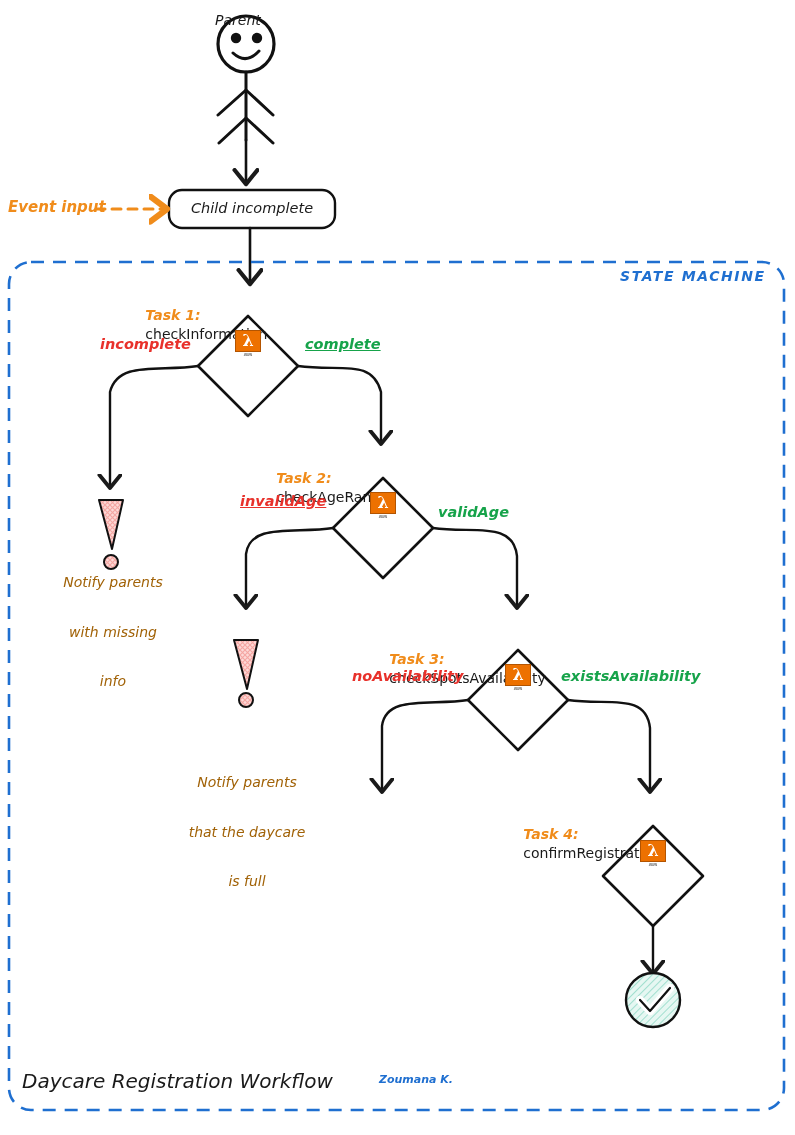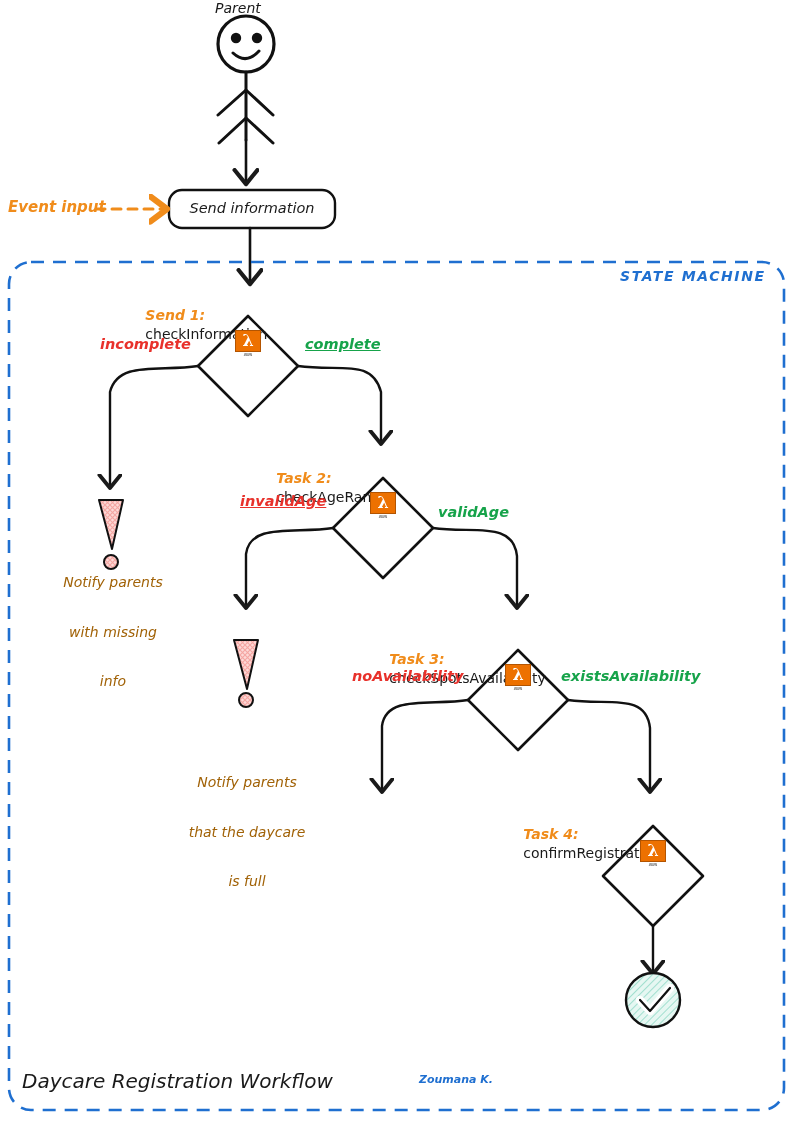--- a/index.html
+++ b/index.html
@@ -17,21 +17,21 @@
   .t-parent{font-size:14px;color:#1a1a1a;}
   .t-box{font-size:14.5px;color:#1a1a1a;}
   .t-event{font-size:15px;color:#f08c1b;font-weight:700;text-align:center;}
   .t-sm{font-size:14px;color:#1f6fd0;font-weight:700;letter-spacing:1.6px;}
   .t-task{font-size:14px;color:#f08c1b;font-weight:700;}
   .t-taskname{font-size:14px;color:#1a1a1a;font-weight:400;font-style:normal;}
   .t-red{font-size:14.5px;color:#e8312b;font-weight:600;}
   .t-green{font-size:14.5px;color:#16a34a;font-weight:600;}
   .t-note{font-size:14px;color:#a16207;text-align:center;}
   .t-title{font-size:20px;color:#1a1a1a;line-height:1.35;}
-  .t-sig{font-size:11px;color:#1f6fd0;font-weight:600;margin-left:40px;}
+  .t-sig{font-size:11px;color:#1f6fd0;font-weight:600;}
 
   .lambda{position:absolute;width:26px;height:26px;}
   .lambda .sq{position:absolute;left:0;top:0;width:26px;height:22px;background:#ED7100;
      border:1.5px solid #b35400;box-sizing:border-box;}
   .lambda .glyph{position:absolute;left:0;top:0;width:26px;height:22px;
      color:#fff;font-size:16px;font-weight:700;text-align:center;line-height:21px;
      font-family:"DejaVu Serif", serif;}
   .lambda .cap{position:absolute;left:1px;top:22px;width:24px;height:5px;
      font-size:4px;color:#333;text-align:center;line-height:5px;letter-spacing:-0.2px;
      font-family:"DejaVu Sans", sans-serif;overflow:hidden;}
@@ -106,30 +106,30 @@
       <circle cx="246" cy="700" r="7" fill="url(#redhatch)" stroke="#111" stroke-width="2"></circle>
     </g>
 
     <g>
       <circle cx="653" cy="1000" r="27" fill="url(#tealhatch)" stroke="#111" stroke-width="2.4"></circle>
       <path d="M640,1000 L650,1011 L670,988" fill="none" stroke="#fff" stroke-width="8.5" stroke-linecap="round" stroke-linejoin="round"></path>
       <path d="M640,1000 L650,1011 L670,988" fill="none" stroke="#111" stroke-width="2.2" stroke-linecap="round" stroke-linejoin="round"></path>
     </g>
   </svg>
 
-  <div class="lbl t-parent hand" style="left:215px;top:0px;">Parent</div>
+  <div class="lbl t-parent hand" style="left:215px;top:12px;">Parent</div>
 
   <div class="lbl t-event hand" style="left:8px;top:199px;">Event input</div>
 
-  <div class="lbl t-box hand" style="left:185px;top:200px;width:134px;text-align:center;">Send information</div>
+  <div class="lbl t-box hand" style="left:185px;top:200px;width:134px;text-align:center;">Child incomplete</div>
 
   <div class="lbl t-sm hand" style="left:620px;top:268px;">STATE MACHINE</div>
 
   <div class="lbl hand" style="left:125px;top:287px;">
-    <span class="t-task">Send 1: </span>
+    <span class="t-task">Task 1: </span>
     <span class="t-taskname">checkInformation</span>
   </div>
   <div class="lbl t-red hand" style="left:100px;top:336px;">incomplete</div>
   <div class="lbl t-green hand" style="left:305px;top:336px;text-decoration:underline;">complete</div>
   <div class="lambda" style="left:235px;top:330px;">
     <div class="sq"></div>
       <div class="glyph">λ</div>
     <div class="cap">AWS Lambda</div>
   </div>
 

